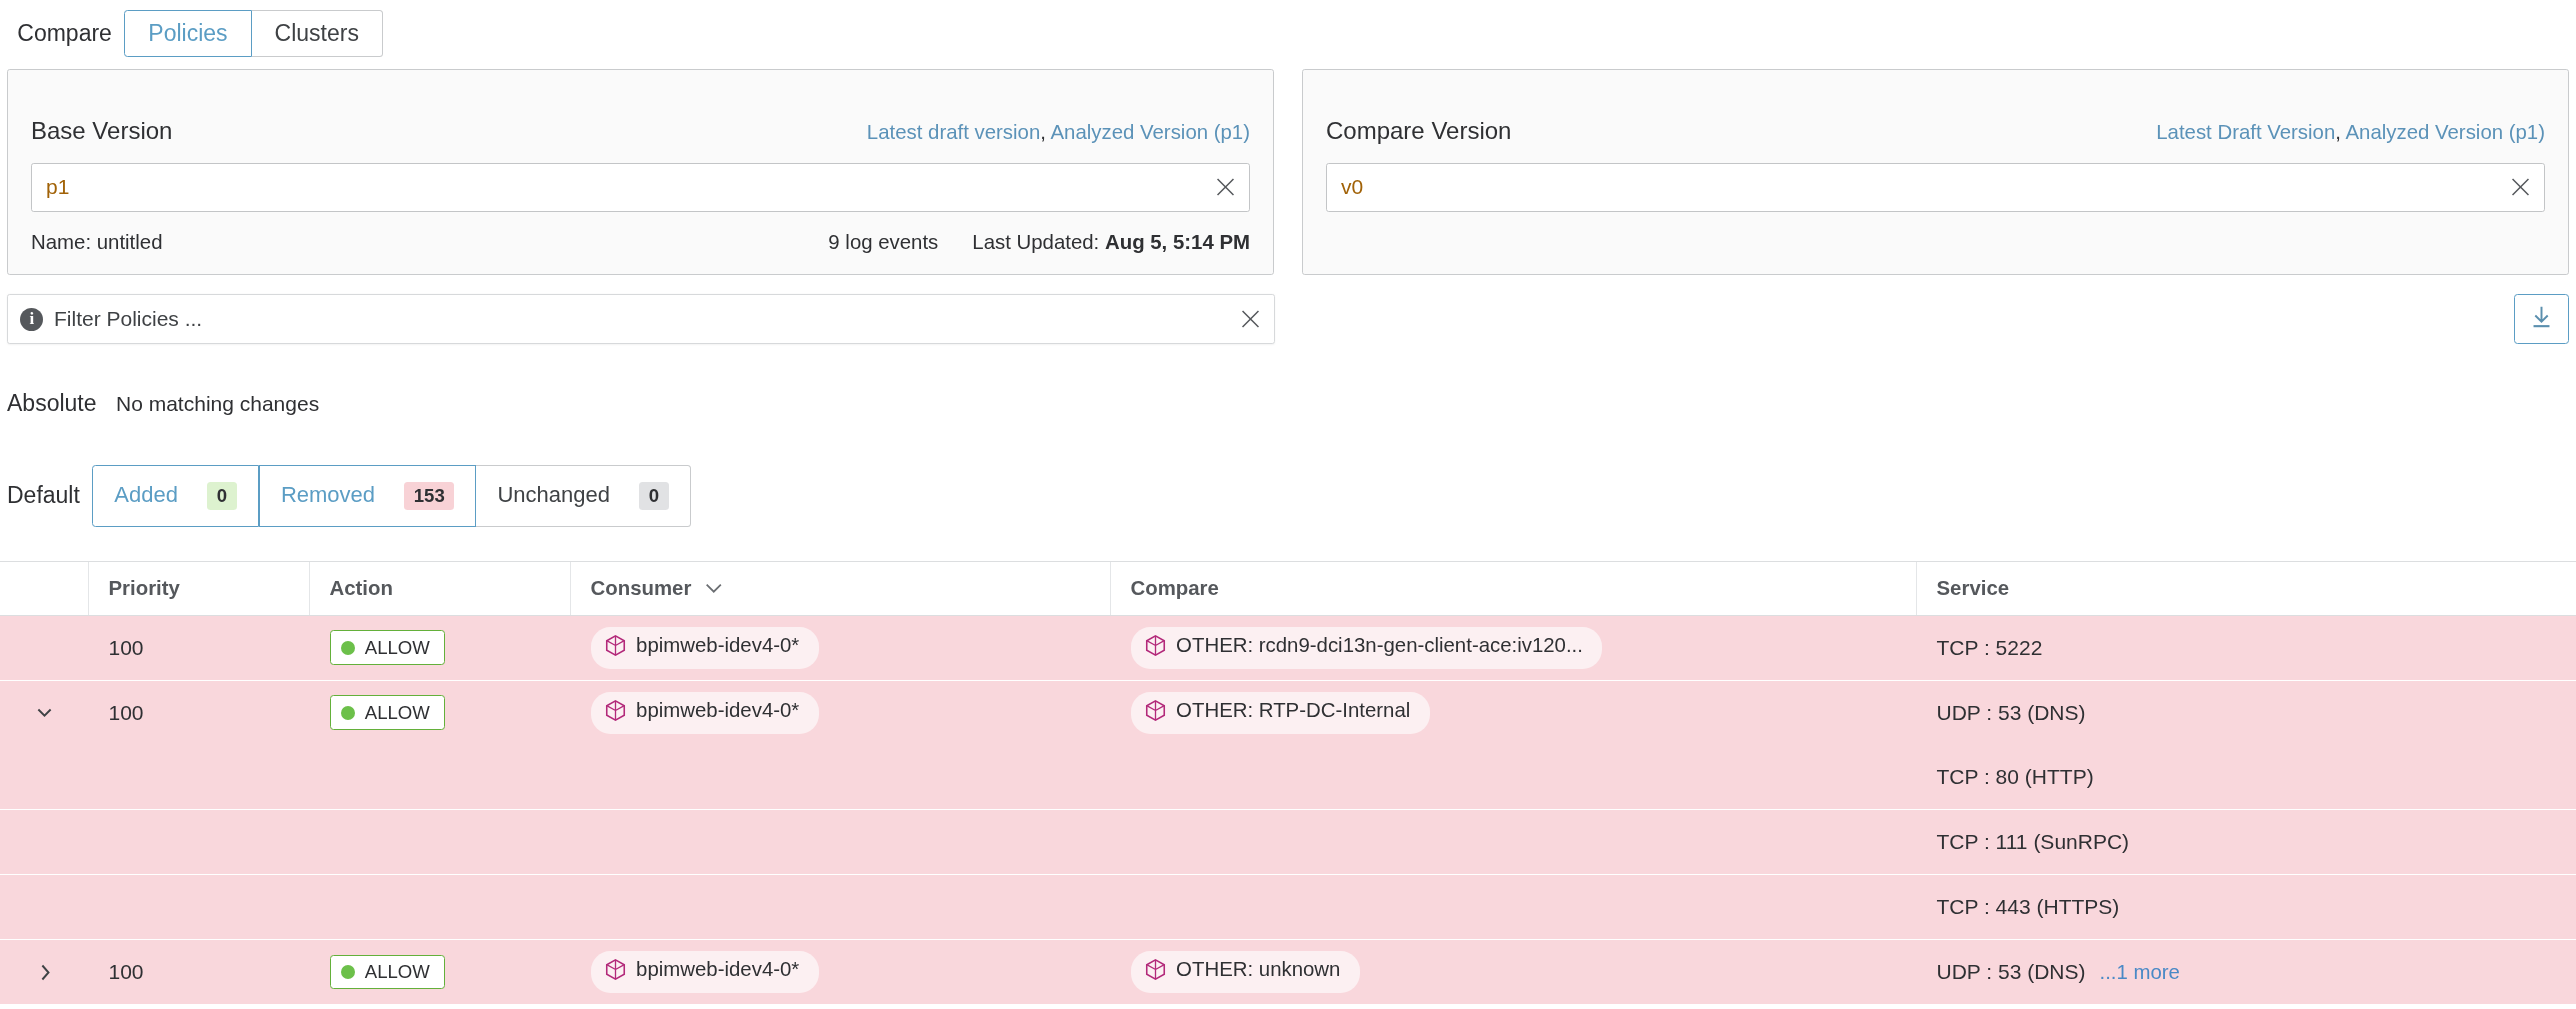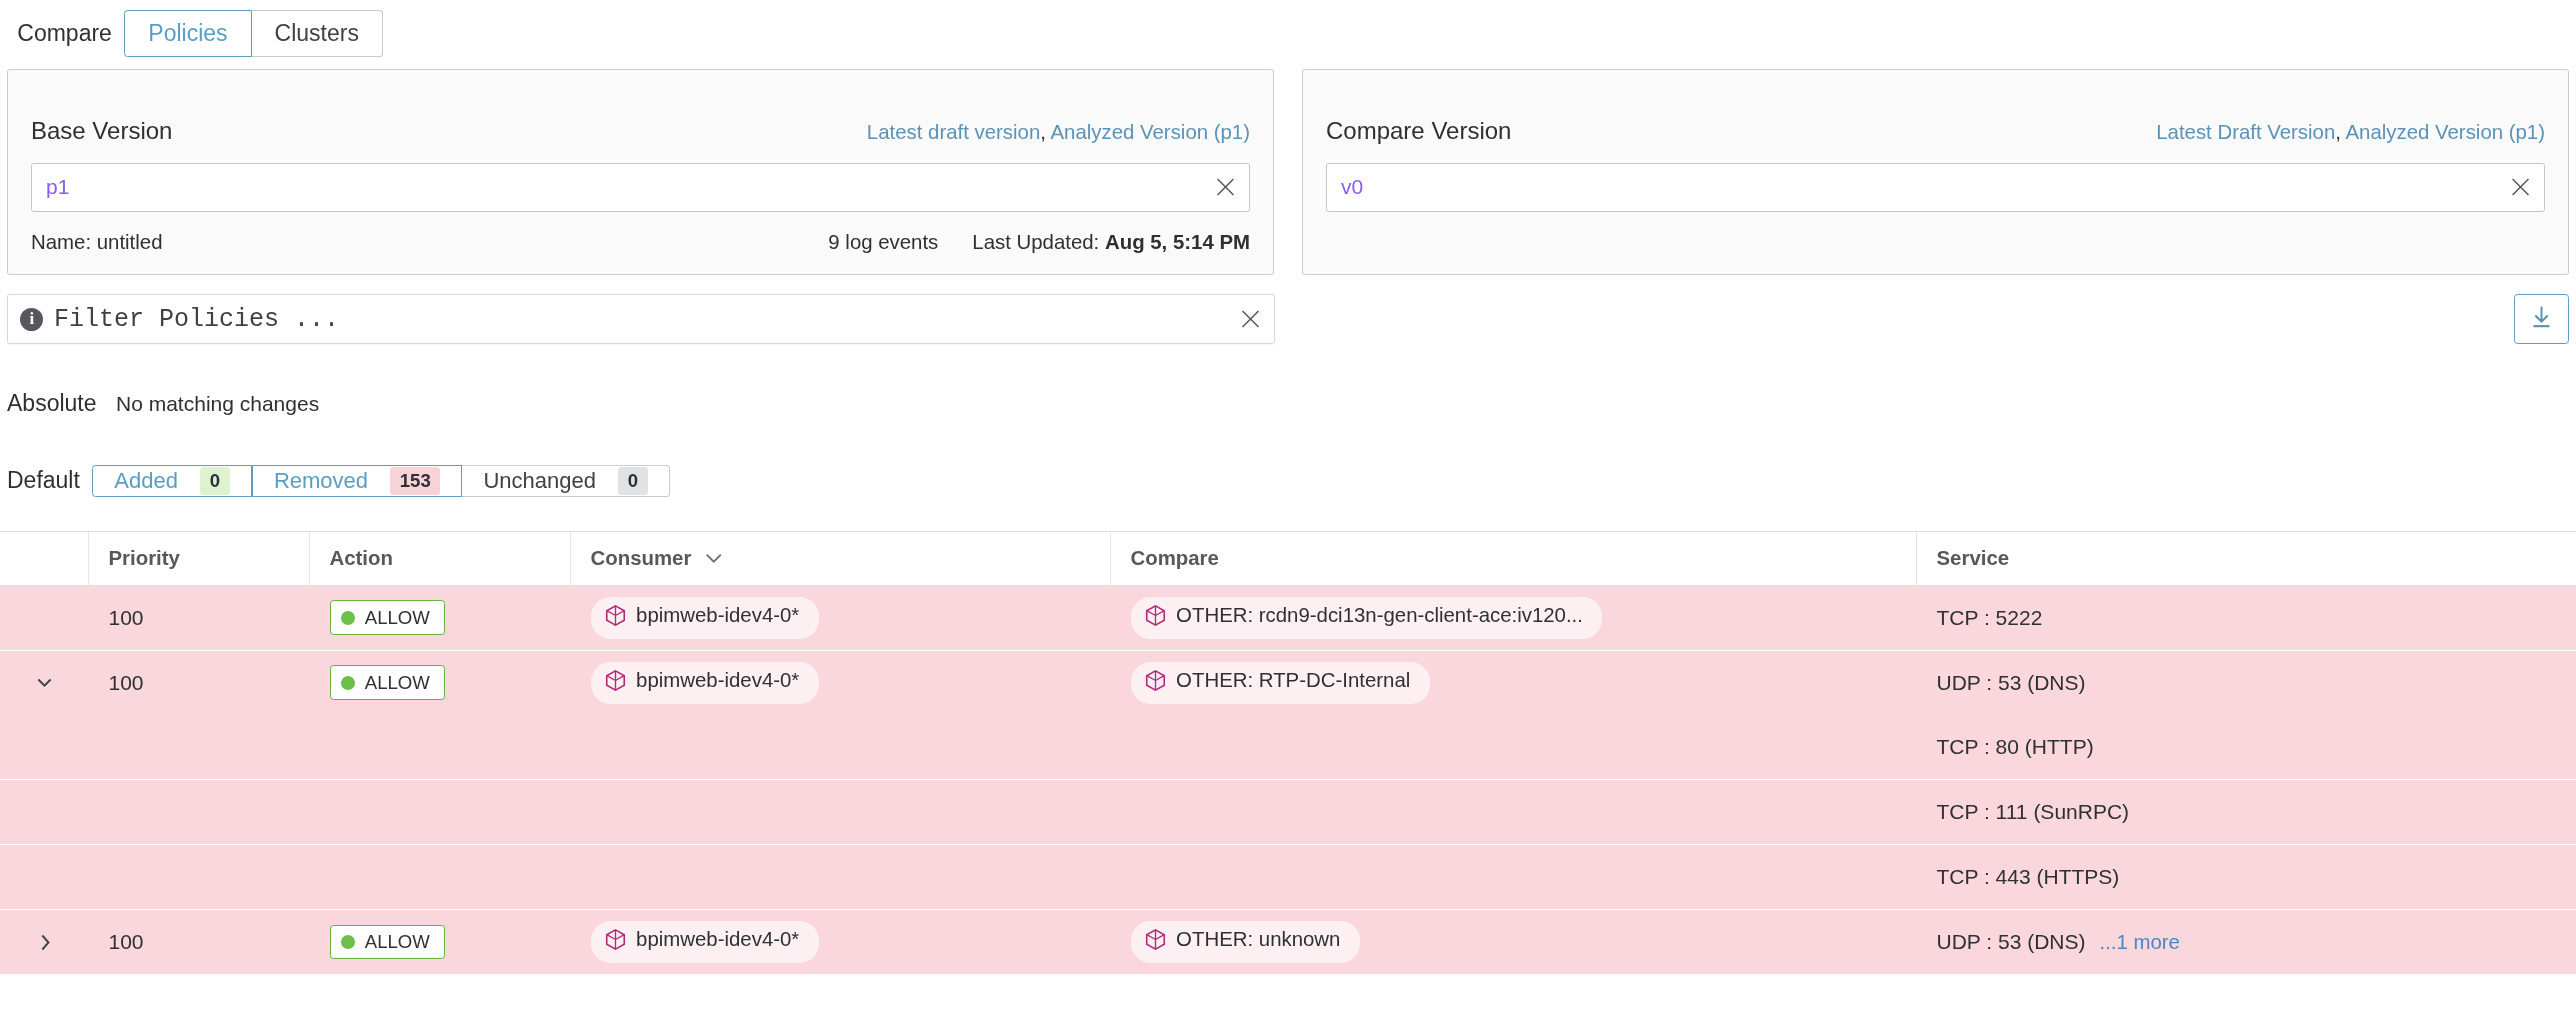--- a/index.html
+++ b/index.html
@@ -59,21 +59,21 @@
     position: relative;
     border: 0.9px solid #c3c5c7;
     border-radius: 2.7px;
     background: #ffffff;
     height: 49px;
     display: flex; align-items: center;
   }
   .vinput input {
     border: none; outline: none; background: transparent;
     font-family: "Liberation Sans", sans-serif;
-    font-size: 21px; color: #8b5cf6;
+    font-size: 21px; color: #a16207;
     padding: 0 50px 0 14px;
     width: 100%; height: 100%;
   }
   .x-btn {
     position: absolute; right: 12.4px; top: 50%; transform: translateY(-50%);
     width: 23px; height: 23px; cursor: pointer;
     display: flex; align-items: center; justify-content: center;
   }
   .x-btn svg { display: block; }
 
@@ -105,22 +105,22 @@
     margin-left: 12.4px;
     width: 23px; height: 23px; border-radius: 50%;
     background: #55585c; color: #fff;
     font-size: 17px; font-weight: bold;
     display: flex; align-items: center; justify-content: center;
     font-family: "Liberation Serif", serif;
     flex: 0 0 auto;
   }
   .filter-box input {
     border: none; outline: none; background: transparent;
-    font-family: Liberation Mono, monospace;
-    font-size: 25px; color: #3f4245;
+    font-family: Liberation Sans, sans-serif;
+    font-size: 21px; color: #3f4245;
     padding: 0 48px 0 10.6px; width: 100%; height: 100%;
   }
   .filter-box input::placeholder { color: #3f4245; }
   .dl-btn {
     position: absolute; right: 7px;
     width: 55px; height: 50px;
     border: 0.9px solid #5b9dc4; border-radius: 3.5px;
     background: #ffffff; cursor: pointer;
     display: flex; align-items: center; justify-content: center;
   }
@@ -135,23 +135,23 @@
   .abs-msg { color: #2f3033; font-size: 21px; }
 
   
   .def-row {
     display: flex; align-items: center;
     padding: 48px 7px 0 7px;
   }
   .def-label { font-size: 23px; color: #2f3033; margin-right: 12.4px; }
   .pill-group { display: flex; }
   .pill {
-    display: flex; align-items: center; gap: 22px;
+    display: flex; align-items: flex-start; gap: 29px;
     font-size: 22px;
-    padding: 1px 21px;
+    padding: 16px 21px;
     border: 0.9px solid #c9cbcd;
     background: #ffffff;
     cursor: pointer;
     color: #3f4245;
   }
   .pill.sel { border-color: #5b9dc4; color: #5b9dc4; position: relative; z-index: 2; }
   .pill:first-child { border-radius: 3.5px 0 0 3.5px; }
   .pill:last-child { border-radius: 0 3.5px 3.5px 0; }
   .pill + .pill { border-left: none; }
   .pill.sel + .pill.sel { border-left: 0.9px solid #5b9dc4; }

